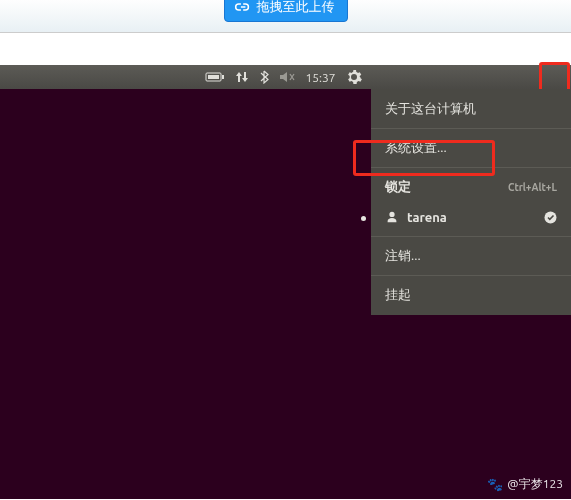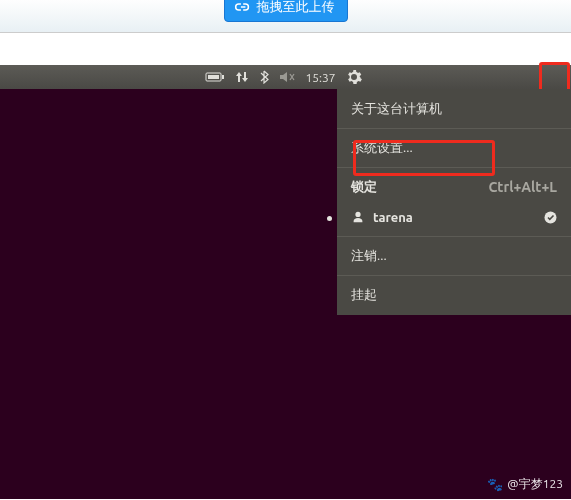--- a/index.html
+++ b/index.html
@@ -65,21 +65,21 @@
 }
 .desktop {
   height: 410px;
   background: #2c001e;
   position: relative;
 }
 .dropdown {
   position: absolute;
   top: 0;
   right: 0;
-  width: 234px;
+  width: 200px;
   background: #4a4944;
   color: #e5e4df;
   font-size: 13px;
   padding: 4px 0;
 }
 .dropdown .item {
   padding: 7px 14px;
   display: flex;
   align-items: center;
   gap: 8px;
@@ -89,21 +89,21 @@
   justify-content: space-between;
   font-weight: bold;
 }
 .dropdown .sep {
   height: 1px;
   background: #5c5b55;
   margin: 3px 0;
 }
 .dropdown .shortcut {
   color: #a8a7a0;
-  font-size: 14px;
+  font-size: 10px;
 }
 .dropdown .user-icon {
   width: 14px; height: 14px;
 }
 .dropdown .check {
   color: #e5e4df;
   font-size: 12px;
 }
 .dropdown .bullet {
   width: 5px; height: 5px; border-radius: 50%;

